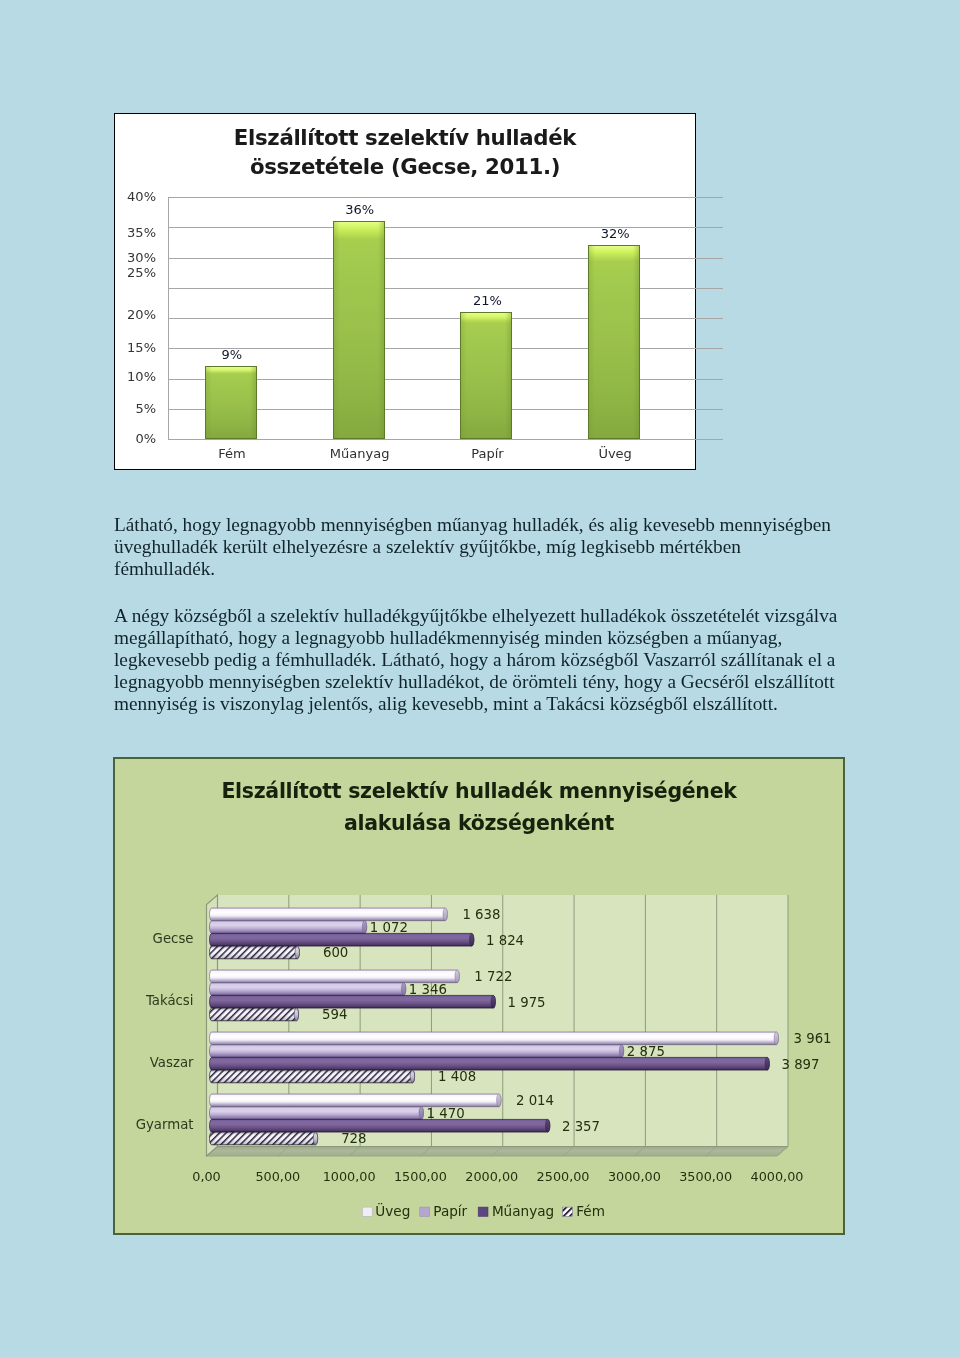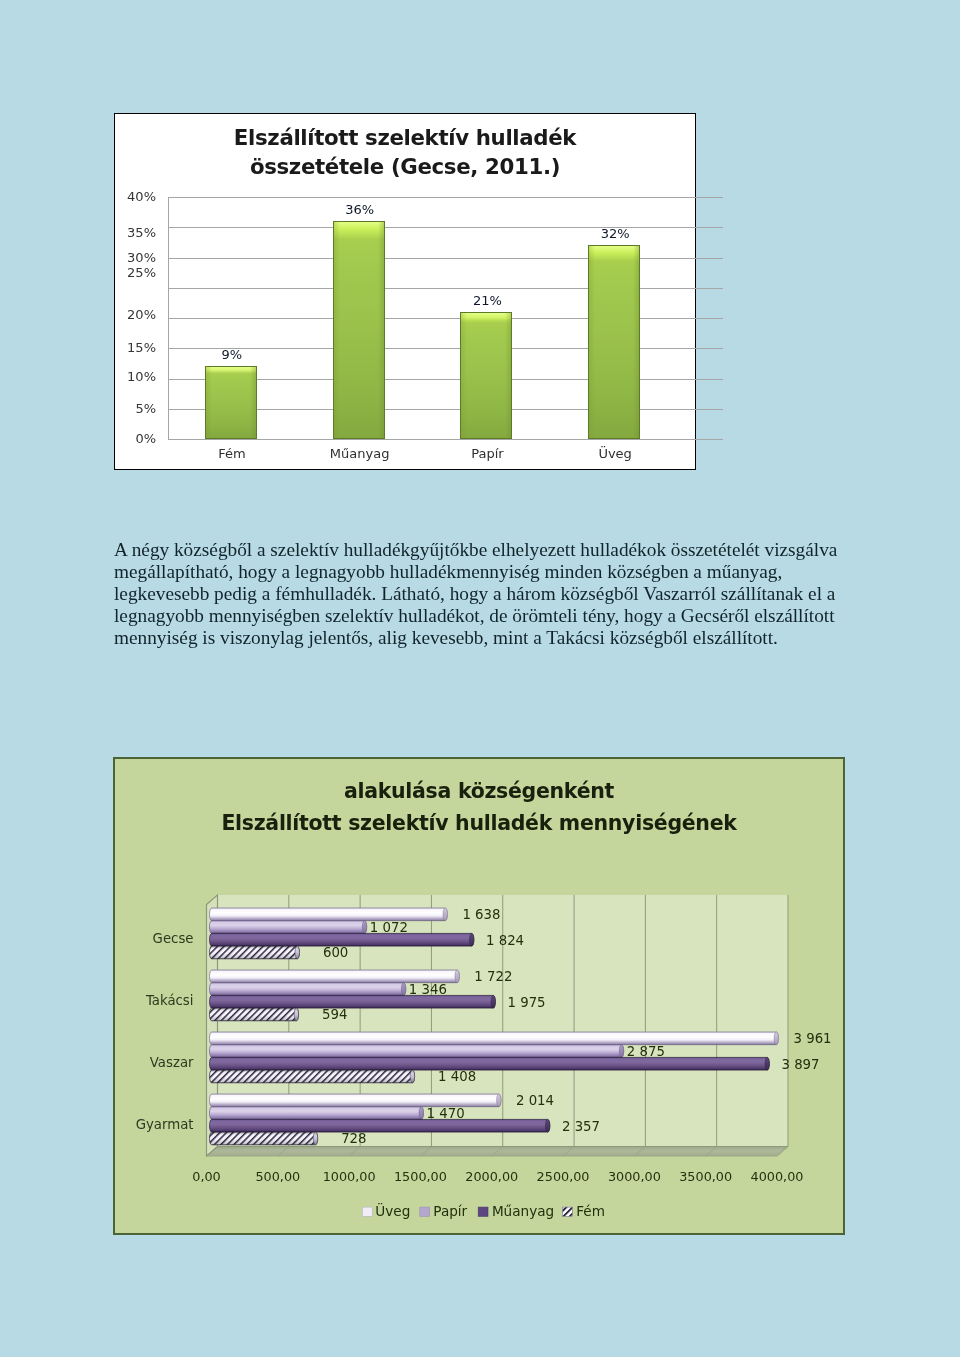--- a/index.html
+++ b/index.html
@@ -112,27 +112,28 @@
             <div class="bevl"></div>
             <div class="bevr"></div>
           </div>
         </div>
         <div class="c1-vlab" style="left: 407.125px; top: 29.4px;">32%</div>
         <div class="c1-xlab" style="left: 383.625px;">Üveg</div>
       </div>
   </div>
 
   <div id="bodytext">
+    <p>Látható, hogy legnagyobb mennyiségben műanyag hulladék, és alig kevesebb mennyiségben üveghulladék került elhelyezésre a szelektív gyűjtőkbe, míg legkisebb mértékben fémhulladék.</p>
     <p class="gap">A négy községből a szelektív hulladékgyűjtőkbe elhelyezett hulladékok összetételét vizsgálva megállapítható, hogy a legnagyobb hulladékmennyiség minden községben a műanyag, legkevesebb pedig a fémhulladék. Látható, hogy a három községből Vaszarról szállítanak el a legnagyobb mennyiségben szelektív hulladékot, de örömteli tény, hogy a Gecséről elszállított mennyiség is viszonylag jelentős, alig kevesebb, mint a Takácsi községből elszállított.</p>
   </div>
 
   <div id="chart2">
     <div class="c2-title">
+      <div>Elszállított szelektív hulladék mennyiségének</div>
       <div>alakulása községenként</div>
-      <div>Elszállított szelektív hulladék mennyiségének</div>
     </div>
     <svg id="c2svg" class="c2-area" width="732" height="478" viewBox="0 0 732 478">
         <defs>
           <linearGradient id="gUveg" x1="0" y1="0" x2="0" y2="1">
             <stop offset="0%" stop-color="#d4cee1"></stop>
             <stop offset="11%" stop-color="#f8f6fc"></stop>
             <stop offset="40%" stop-color="#ffffff"></stop>
             <stop offset="62%" stop-color="#f2eff8"></stop>
             <stop offset="82%" stop-color="#b9afcb"></stop>
             <stop offset="100%" stop-color="#8f83a6"></stop>

